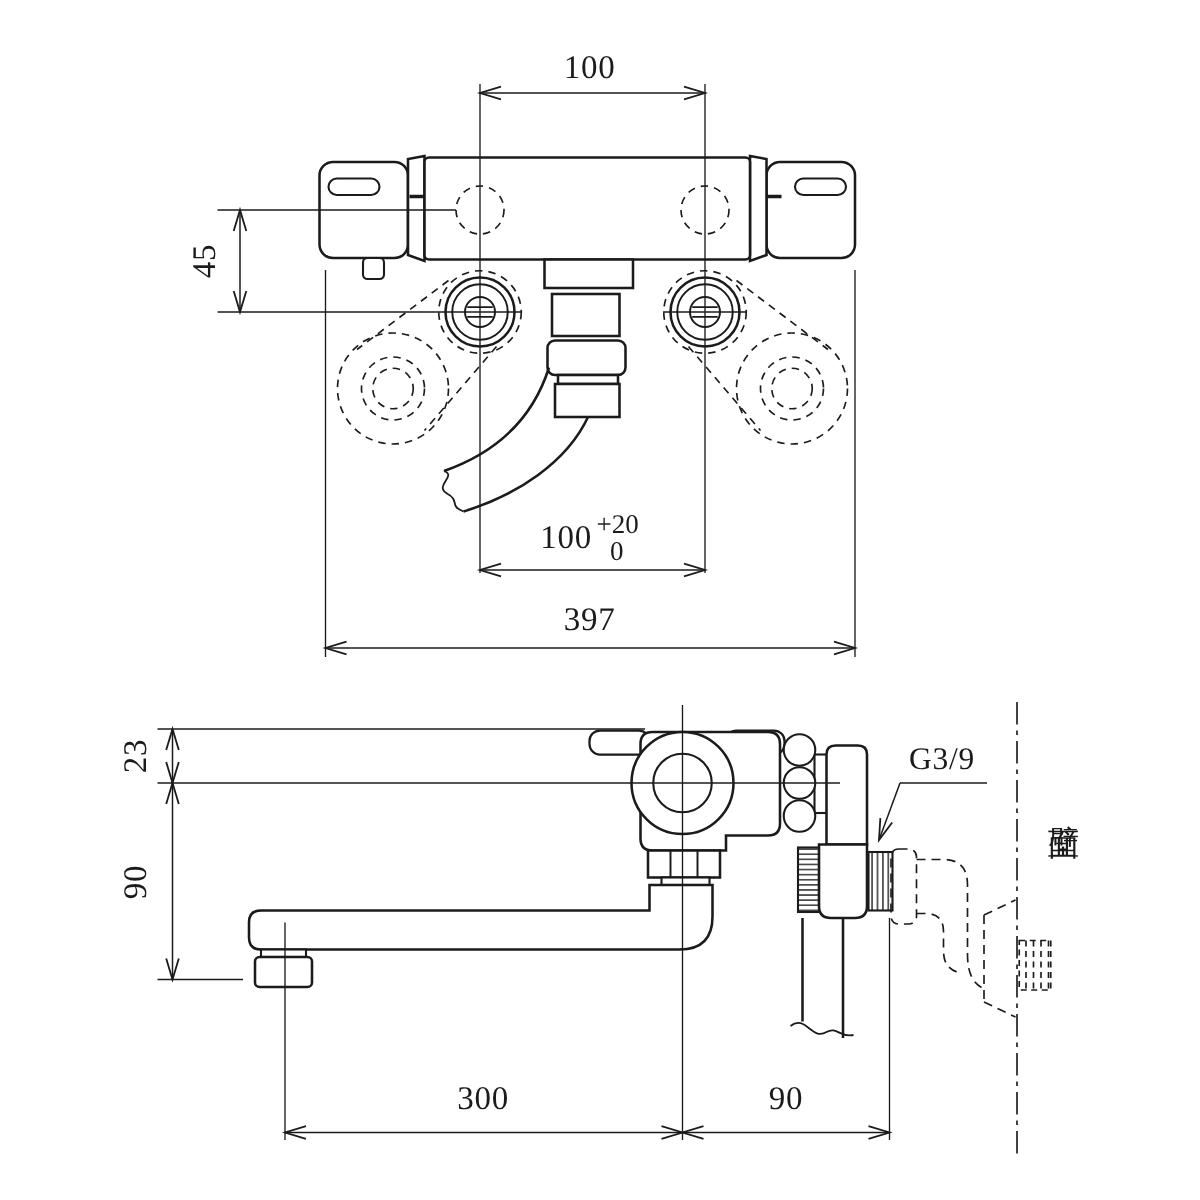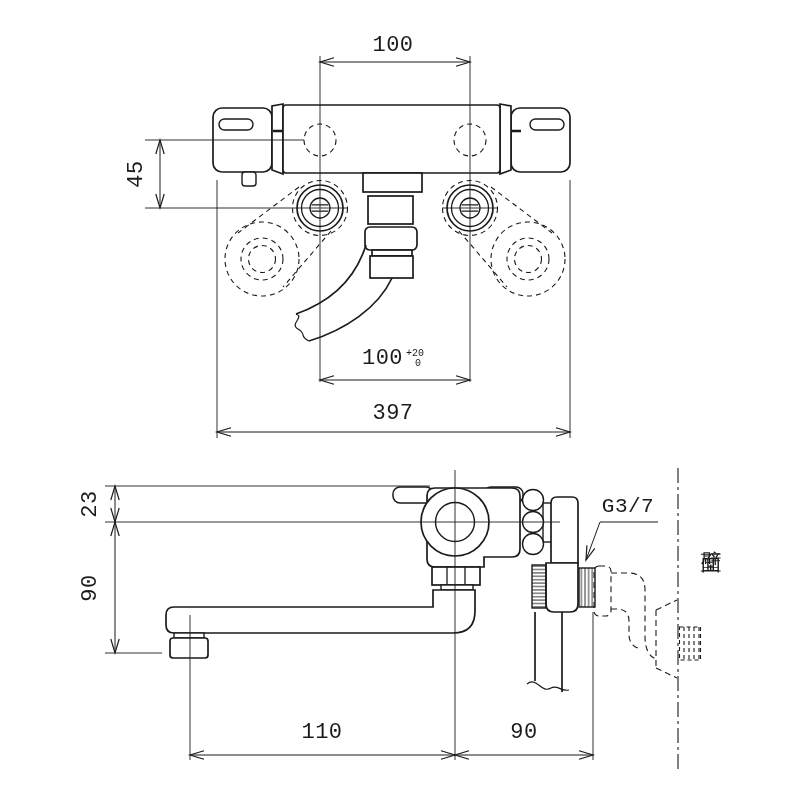--- a/index.html
+++ b/index.html
@@ -1,25 +1,25 @@
 <!DOCTYPE html>
 <html><head>
 <meta charset="utf-8">
 <style>
   html,body{margin:0;padding:0;background:#fff;}
   #stage{position:relative;width:800px;height:800px;background:#ffffff;overflow:hidden;
-         font-family:Liberation Mono, monospace;color:#1b1b1b;}
+         font-family:Liberation Serif, serif;color:#1b1b1b;}
   #stage svg{position:absolute;left:0;top:0;}
   .lbl{position:absolute;transform:translate(-50%,-50%);white-space:nowrap;
        font-size:22px;color:#1b1b1b;letter-spacing:0.5px;}
   .lbl.rot{transform:translate(-50%,-50%) rotate(-90deg);}
   .lbl.vert{writing-mode:vertical-rl;letter-spacing:4px;font-size:21px;}
   .tolwrap{display:flex;flex-direction:row;align-items:center;}
   .tolcol{display:flex;flex-direction:column;margin-left:3px;line-height:1.0;
-          font-size:10px;letter-spacing:0;justify-content:flex-end;}
+          font-size:18px;letter-spacing:0;justify-content:flex-end;}
   .tolcol .tz{padding-left:9px;}
 </style>
 </head>
 <body>
 
 <div id="stage">
 
 <svg width="800" height="800" viewBox="0 0 800 800">
   <defs>
     <marker id="ah" markerWidth="18" markerHeight="12" refX="15" refY="6" orient="auto-start-reverse" markerUnits="userSpaceOnUse">
@@ -196,19 +196,19 @@
     <span>+20</span>
     <span class="tz">0</span>
   </span>
 </div>
 
 <div class="lbl" style="left:393px;top:413px;">397</div>
 
 <div class="lbl rot" style="left:90px;top:504px;">23</div>
 <div class="lbl rot" style="left:90px;top:588px;">90</div>
 
-<div class="lbl" style="left:322px;top:732px;">110</div>
+<div class="lbl" style="left:322px;top:732px;">300</div>
 <div class="lbl" style="left:524px;top:732px;">90</div>
 
-<div class="lbl" style="left:628px;top:506px;font-size:21px;">G3/7</div>
+<div class="lbl" style="left:628px;top:506px;font-size:21px;">G3/9</div>
 <div class="lbl vert" style="left:709px;top:537px;">壁面</div>
 
 </div>
 
 </body></html>

